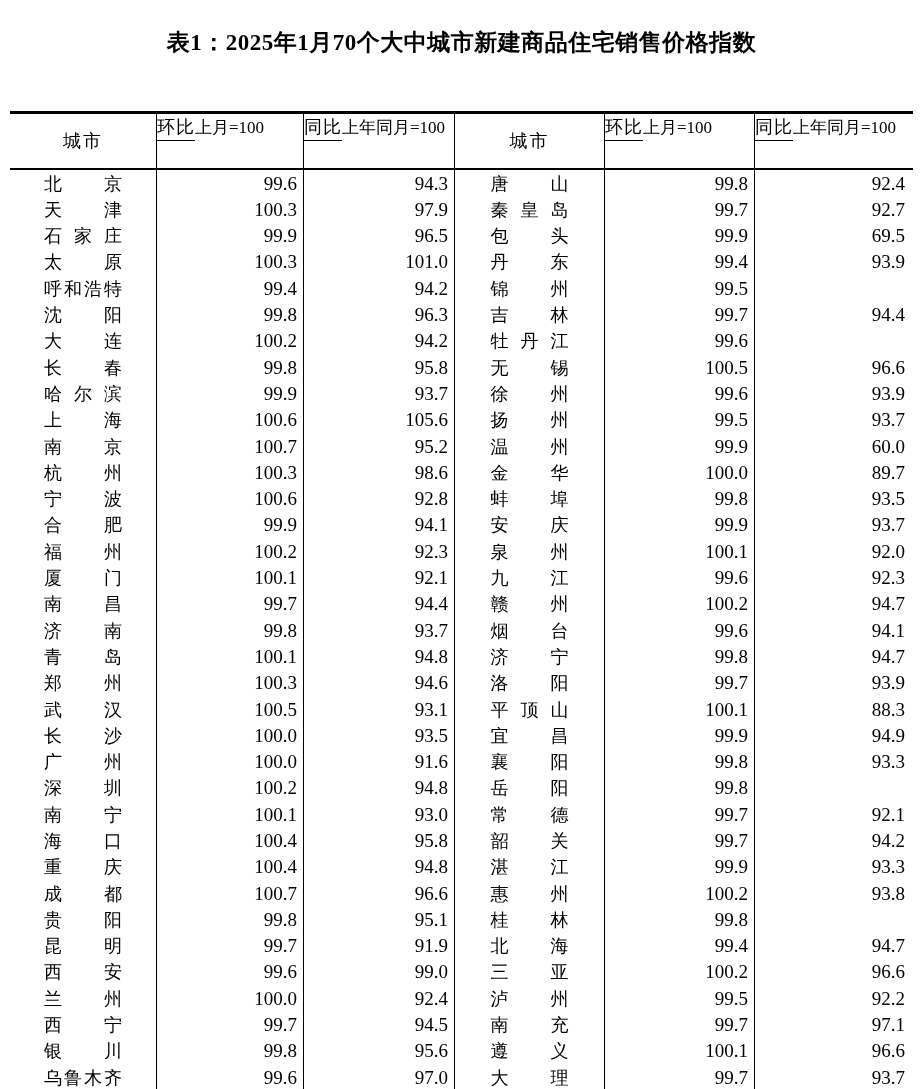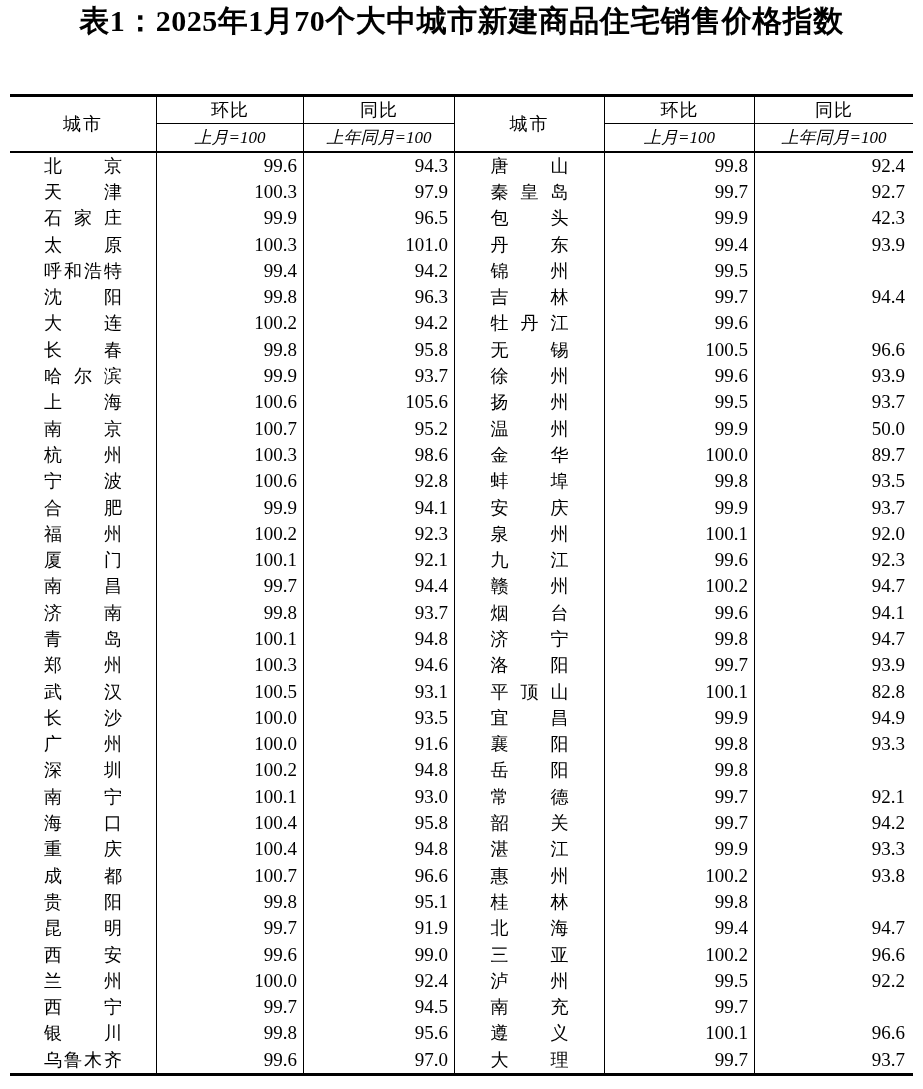--- a/index.html
+++ b/index.html
@@ -1,34 +1,34 @@
 <!DOCTYPE html>
 <html><head>
 <meta charset="utf-8">
 <style>
   html,body{margin:0;padding:0;background:#ffffff;}
   body{width:923px;height:1089px;overflow:hidden;color:#000;
        font-family:"Liberation Serif","DejaVu Serif",serif;}
   .page{width:923px;height:1089px;position:relative;}
-  .title{margin:4px 0 0 0;text-align:center;font-size:30px;font-weight:bold;
+  .title{margin:30px 0 0 0;text-align:center;font-size:23px;font-weight:bold;
          letter-spacing:0.5px;line-height:1.15;}
   .table{margin:55px 10px 0 10px;width:903px;
          border-top:3px solid #000;border-bottom:3px solid #000;box-sizing:content-box;}
   .thead{display:flex;border-bottom:2px solid #000;}
   .cell{box-sizing:border-box;}
   .c1{width:147px;} .c2{width:147px;} .c3{width:151px;}
   .c4{width:150px;} .c5{width:150px;} .c6{width:158px;}
   .vline{border-right:1px solid #000;}
   .city-head{display:flex;align-items:center;justify-content:center;
              height:54px;font-size:18px;letter-spacing:2px;}
-  .hgroup{display:flex;flex-direction:column;}
+  .hgroup{display:flex;flex-direction:row;}
   .hgroup .htop{height:27px;display:flex;align-items:center;justify-content:center;
                 border-bottom:1px solid #000;box-sizing:border-box;font-size:18px;letter-spacing:1px;}
   .hgroup .hbot{height:27px;display:flex;align-items:center;justify-content:center;
-                font-size:17px;font-style:italic;}
+                font-size:17px;}
   .row{display:flex;height:26.31px;}
   .city-cell{display:flex;align-items:center;justify-content:center;}
   .city-name{display:inline-flex;justify-content:space-between;width:78px;
              font-size:18px;line-height:1;}
   .num-cell{display:flex;align-items:center;justify-content:flex-end;
             font-size:19px;padding-right:6px;}
   .c6.num-cell{padding-right:8px;}
 </style>
 </head>
 <body>
@@ -108,21 +108,21 @@
           </div>
           <div class="cell c2 vline num-cell">99.9</div>
           <div class="cell c3 vline num-cell">96.5</div>
           <div class="cell c4 vline city-cell">
             <span class="city-name">
               <span>包</span>
               <span>头</span>
             </span>
           </div>
           <div class="cell c5 vline num-cell">99.9</div>
-          <div class="cell c6 num-cell">42.3</div>
+          <div class="cell c6 num-cell">69.5</div>
         </div>
         <div class="row">
           <div class="cell c1 vline city-cell">
             <span class="city-name">
               <span>太</span>
               <span>原</span>
             </span>
           </div>
           <div class="cell c2 vline num-cell">100.3</div>
           <div class="cell c3 vline num-cell">101.0</div>
@@ -254,21 +254,21 @@
           </div>
           <div class="cell c2 vline num-cell">100.7</div>
           <div class="cell c3 vline num-cell">95.2</div>
           <div class="cell c4 vline city-cell">
             <span class="city-name">
               <span>温</span>
               <span>州</span>
             </span>
           </div>
           <div class="cell c5 vline num-cell">99.9</div>
-          <div class="cell c6 num-cell">50.0</div>
+          <div class="cell c6 num-cell">60.0</div>
         </div>
         <div class="row">
           <div class="cell c1 vline city-cell">
             <span class="city-name">
               <span>杭</span>
               <span>州</span>
             </span>
           </div>
           <div class="cell c2 vline num-cell">100.3</div>
           <div class="cell c3 vline num-cell">98.6</div>
@@ -435,21 +435,21 @@
           <div class="cell c2 vline num-cell">100.5</div>
           <div class="cell c3 vline num-cell">93.1</div>
           <div class="cell c4 vline city-cell">
             <span class="city-name">
               <span>平</span>
               <span>顶</span>
               <span>山</span>
             </span>
           </div>
           <div class="cell c5 vline num-cell">100.1</div>
-          <div class="cell c6 num-cell">82.8</div>
+          <div class="cell c6 num-cell">88.3</div>
         </div>
         <div class="row">
           <div class="cell c1 vline city-cell">
             <span class="city-name">
               <span>长</span>
               <span>沙</span>
             </span>
           </div>
           <div class="cell c2 vline num-cell">100.0</div>
           <div class="cell c3 vline num-cell">93.5</div>
@@ -649,20 +649,21 @@
           </div>
           <div class="cell c2 vline num-cell">99.7</div>
           <div class="cell c3 vline num-cell">94.5</div>
           <div class="cell c4 vline city-cell">
             <span class="city-name">
               <span>南</span>
               <span>充</span>
             </span>
           </div>
           <div class="cell c5 vline num-cell">99.7</div>
+          <div class="cell c6 num-cell">97.1</div>
         </div>
         <div class="row">
           <div class="cell c1 vline city-cell">
             <span class="city-name">
               <span>银</span>
               <span>川</span>
             </span>
           </div>
           <div class="cell c2 vline num-cell">99.8</div>
           <div class="cell c3 vline num-cell">95.6</div>

